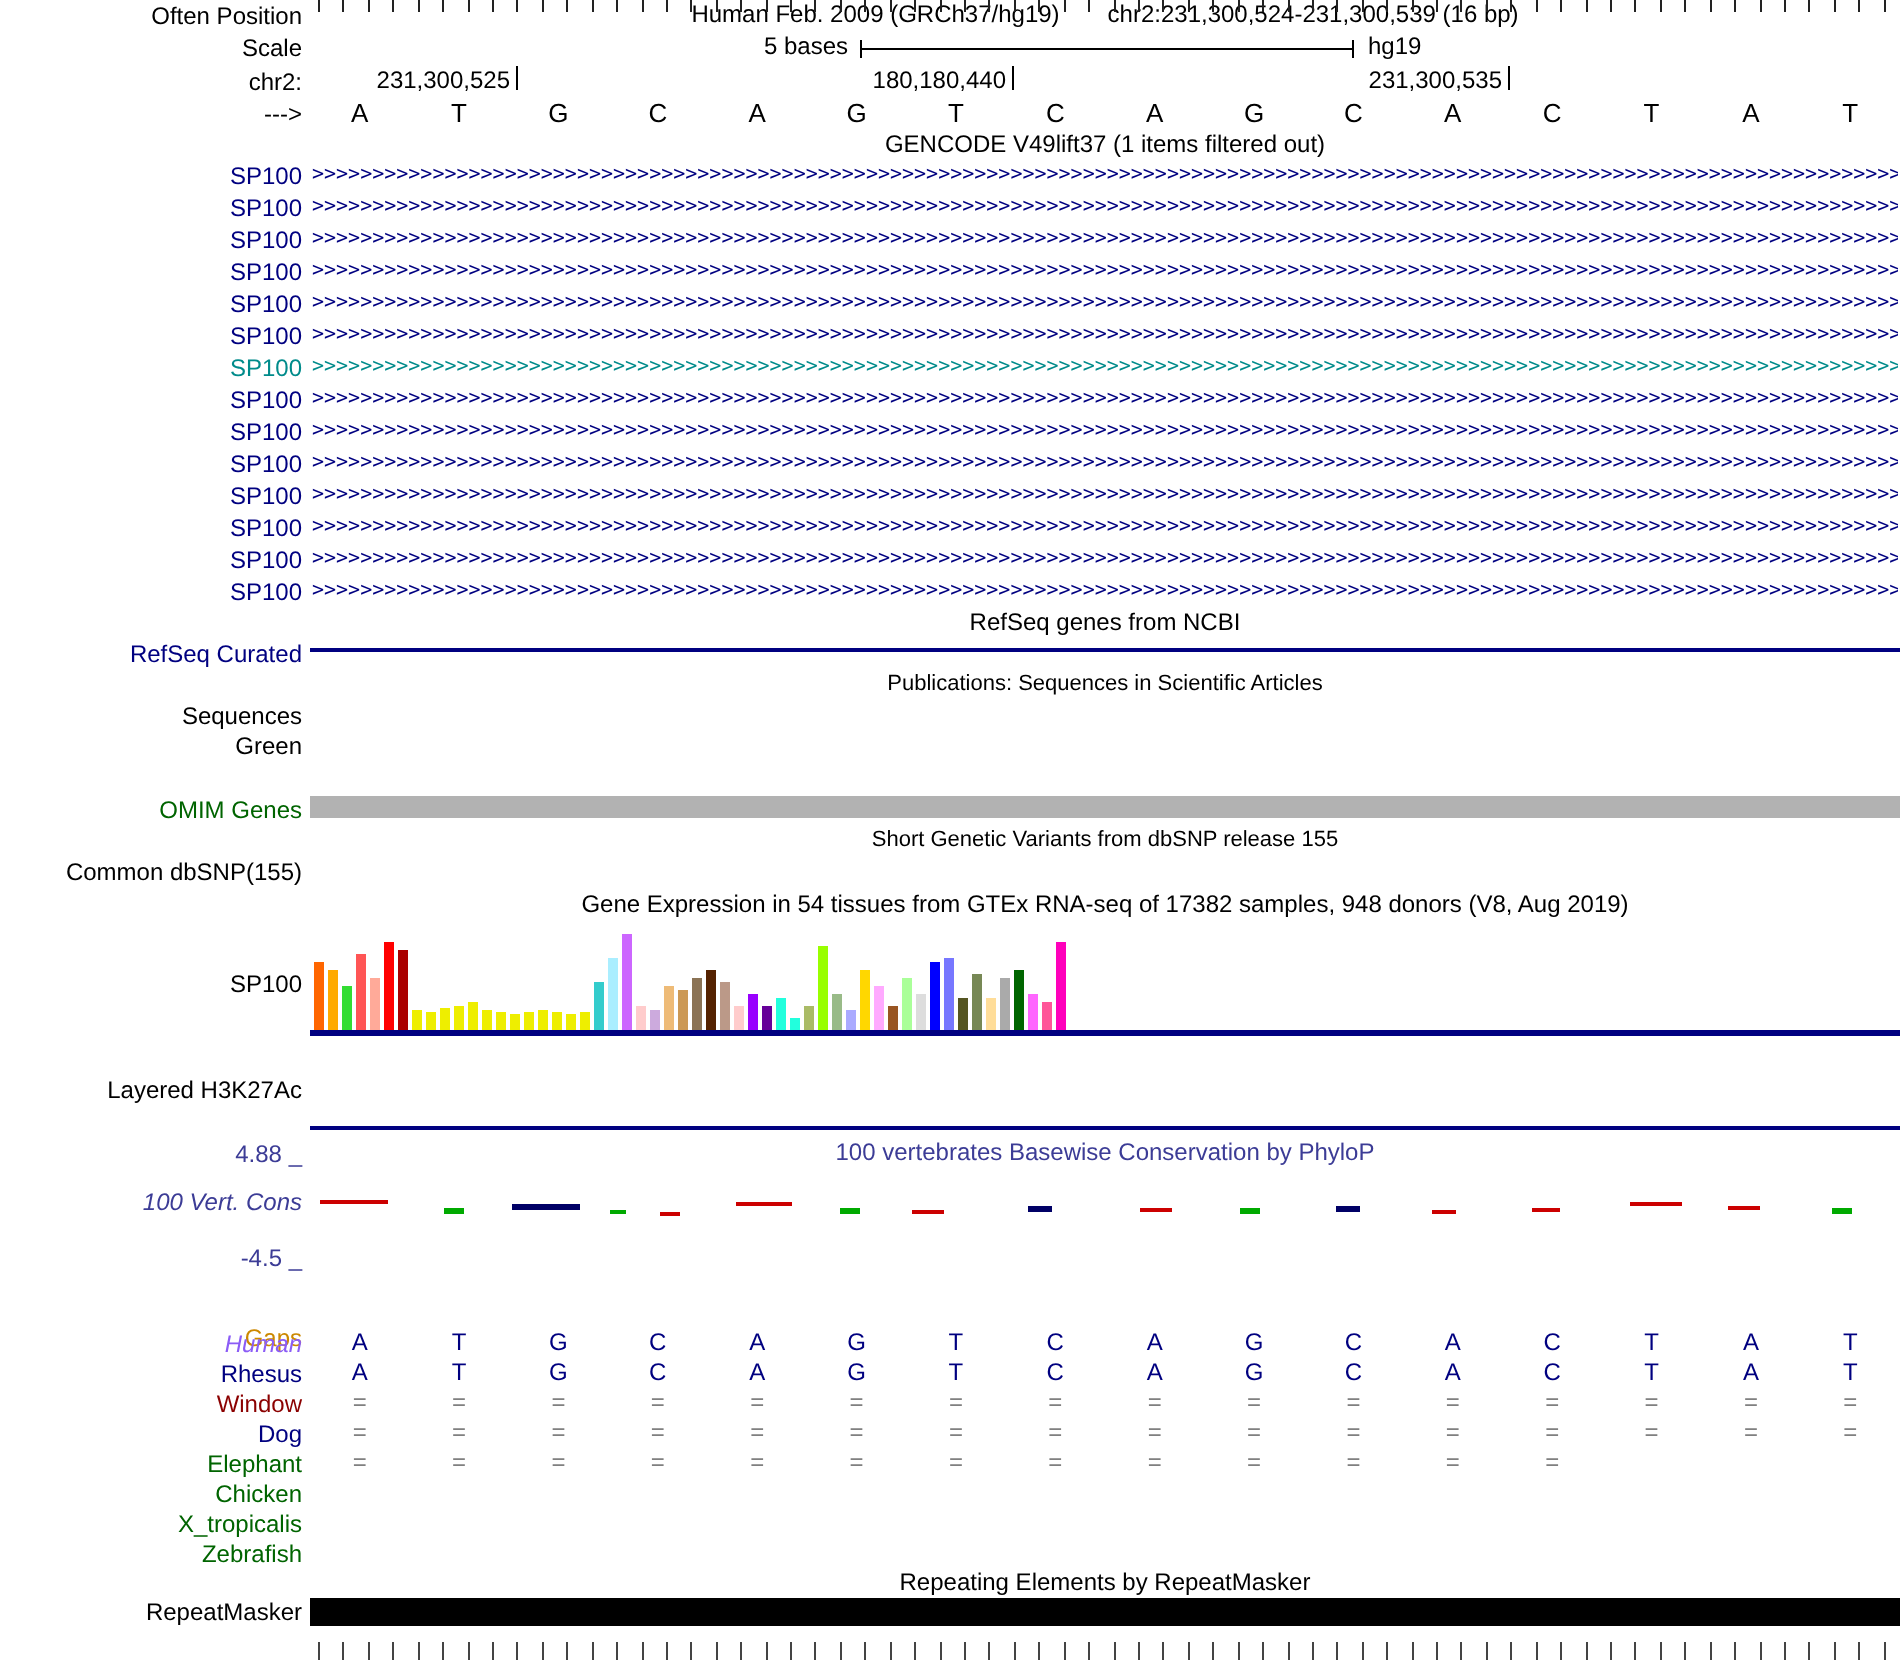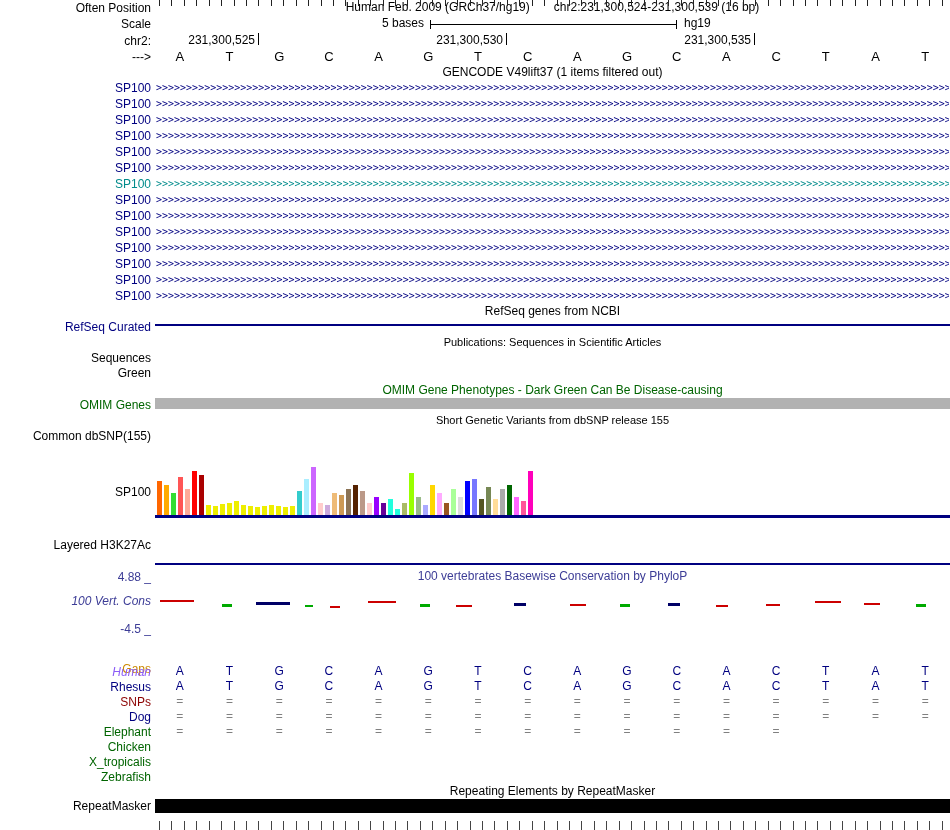--- a/index.html
+++ b/index.html
@@ -42,22 +42,22 @@
   <div class="abs" style="top:20px;left:676px;width:1px;height:9px;background:#000"></div>
   <span class="abs" style="top:17px;left:684px">hg19</span>
 
   <span class="llabel" style="top:34px">chr2:</span>
 
   <span class="llabel" style="top:50px">---&gt;</span>
 
   <div class="ctitle" style="top:66px">GENCODE V49lift37 (1 items filtered out)</div>
   <div class="ctitle" style="top:305px">RefSeq genes from NCBI</div>
   <div class="ctitle small" style="top:336px">Publications: Sequences in Scientific Articles</div>
-  <div class="ctitle" style="top: 384px; color: rgb(0, 100, 0);">OMIM Gene Phenotypes - Dark Green Can Be Disease-causing</div>
   <div class="ctitle small" style="top:414px">Short Genetic Variants from dbSNP release 155</div>
+  <div class="ctitle" style="top:446px">Gene Expression in 54 tissues from GTEx RNA-seq of 17382 samples, 948 donors (V8, Aug 2019)</div>
   <div class="ctitle" style="top: 570px; color: rgb(60, 60, 150);">100 vertebrates Basewise Conservation by PhyloP</div>
   <div class="ctitle" style="top:785px">Repeating Elements by RepeatMasker</div>
 
   <span class="llabel" style="top: 320px; color: rgb(0, 0, 128);">RefSeq Curated</span>
   <span class="llabel" style="top:351px">Sequences</span>
   <span class="llabel" style="top:366px">Green</span>
   <span class="llabel" style="top: 398px; color: rgb(0, 100, 0);">OMIM Genes</span>
   <span class="llabel" style="top:429px">Common dbSNP(155)</span>
   <span class="llabel" style="top:485px">SP100</span>
   <span class="llabel" style="top:538px">Layered H3K27Ac</span>
@@ -195,21 +195,21 @@
     <div style="position: absolute; left: 904.3px; top: 0px; width: 1px; height: 6px; background: rgb(34, 34, 34);"></div>
     <div style="position: absolute; left: 904.3px; top: 821px; width: 1px; height: 9px; background: rgb(68, 68, 68);"></div>
     <div style="position: absolute; left: 916.7px; top: 0px; width: 1px; height: 6px; background: rgb(34, 34, 34);"></div>
     <div style="position: absolute; left: 916.7px; top: 821px; width: 1px; height: 9px; background: rgb(68, 68, 68);"></div>
     <div style="position: absolute; left: 929.2px; top: 0px; width: 1px; height: 6px; background: rgb(34, 34, 34);"></div>
     <div style="position: absolute; left: 929.2px; top: 821px; width: 1px; height: 9px; background: rgb(68, 68, 68);"></div>
     <div style="position: absolute; left: 941.6px; top: 0px; width: 1px; height: 6px; background: rgb(34, 34, 34);"></div>
     <div style="position: absolute; left: 941.6px; top: 821px; width: 1px; height: 9px; background: rgb(68, 68, 68);"></div>
     <div style="position: absolute; left: 146px; top: 34px; width: 109px; text-align: right; font-size: 12px; line-height: 13px;">231,300,525</div>
     <div style="position: absolute; left: 258px; top: 33px; width: 1px; height: 12px; background: rgb(0, 0, 0);"></div>
-    <div style="position: absolute; left: 394px; top: 34px; width: 109px; text-align: right; font-size: 12px; line-height: 13px;">231,300,530</div>
+    <div style="position: absolute; left: 394px; top: 34px; width: 109px; text-align: right; font-size: 12px; line-height: 13px;">180,180,440</div>
     <div style="position: absolute; left: 506px; top: 33px; width: 1px; height: 12px; background: rgb(0, 0, 0);"></div>
     <div style="position: absolute; left: 642px; top: 34px; width: 109px; text-align: right; font-size: 12px; line-height: 13px;">231,300,535</div>
     <div style="position: absolute; left: 754px; top: 33px; width: 1px; height: 12px; background: rgb(0, 0, 0);"></div>
     <div style="position: absolute; left: 169.844px; top: 50px; width: 20px; text-align: center; font-size: 13px; line-height: 14px; color: rgb(0, 0, 0);">A</div>
     <div style="position: absolute; left: 219.531px; top: 50px; width: 20px; text-align: center; font-size: 13px; line-height: 14px; color: rgb(0, 0, 0);">T</div>
     <div style="position: absolute; left: 269.219px; top: 50px; width: 20px; text-align: center; font-size: 13px; line-height: 14px; color: rgb(0, 0, 0);">G</div>
     <div style="position: absolute; left: 318.906px; top: 50px; width: 20px; text-align: center; font-size: 13px; line-height: 14px; color: rgb(0, 0, 0);">C</div>
     <div style="position: absolute; left: 368.594px; top: 50px; width: 20px; text-align: center; font-size: 13px; line-height: 14px; color: rgb(0, 0, 0);">A</div>
     <div style="position: absolute; left: 418.281px; top: 50px; width: 20px; text-align: center; font-size: 13px; line-height: 14px; color: rgb(0, 0, 0);">G</div>
     <div style="position: absolute; left: 467.969px; top: 50px; width: 20px; text-align: center; font-size: 13px; line-height: 14px; color: rgb(0, 0, 0);">T</div>
@@ -349,21 +349,21 @@
     <div style="position: absolute; left: 467.969px; top: 680px; width: 20px; text-align: center; font-size: 12px; line-height: 13px; color: rgb(0, 0, 128);">T</div>
     <div style="position: absolute; left: 517.656px; top: 680px; width: 20px; text-align: center; font-size: 12px; line-height: 13px; color: rgb(0, 0, 128);">C</div>
     <div style="position: absolute; left: 567.344px; top: 680px; width: 20px; text-align: center; font-size: 12px; line-height: 13px; color: rgb(0, 0, 128);">A</div>
     <div style="position: absolute; left: 617.031px; top: 680px; width: 20px; text-align: center; font-size: 12px; line-height: 13px; color: rgb(0, 0, 128);">G</div>
     <div style="position: absolute; left: 666.719px; top: 680px; width: 20px; text-align: center; font-size: 12px; line-height: 13px; color: rgb(0, 0, 128);">C</div>
     <div style="position: absolute; left: 716.406px; top: 680px; width: 20px; text-align: center; font-size: 12px; line-height: 13px; color: rgb(0, 0, 128);">A</div>
     <div style="position: absolute; left: 766.094px; top: 680px; width: 20px; text-align: center; font-size: 12px; line-height: 13px; color: rgb(0, 0, 128);">C</div>
     <div style="position: absolute; left: 815.781px; top: 680px; width: 20px; text-align: center; font-size: 12px; line-height: 13px; color: rgb(0, 0, 128);">T</div>
     <div style="position: absolute; left: 865.469px; top: 680px; width: 20px; text-align: center; font-size: 12px; line-height: 13px; color: rgb(0, 0, 128);">A</div>
     <div style="position: absolute; left: 915.156px; top: 680px; width: 20px; text-align: center; font-size: 12px; line-height: 13px; color: rgb(0, 0, 128);">T</div>
-    <div class="llabel" style="top: 695px; color: rgb(139, 0, 0);">SNPs</div>
+    <div class="llabel" style="top: 695px; color: rgb(139, 0, 0);">Window</div>
     <div style="position: absolute; left: 169.844px; top: 695px; width: 20px; text-align: center; font-size: 12px; line-height: 13px; color: rgb(128, 128, 128);">=</div>
     <div style="position: absolute; left: 219.531px; top: 695px; width: 20px; text-align: center; font-size: 12px; line-height: 13px; color: rgb(128, 128, 128);">=</div>
     <div style="position: absolute; left: 269.219px; top: 695px; width: 20px; text-align: center; font-size: 12px; line-height: 13px; color: rgb(128, 128, 128);">=</div>
     <div style="position: absolute; left: 318.906px; top: 695px; width: 20px; text-align: center; font-size: 12px; line-height: 13px; color: rgb(128, 128, 128);">=</div>
     <div style="position: absolute; left: 368.594px; top: 695px; width: 20px; text-align: center; font-size: 12px; line-height: 13px; color: rgb(128, 128, 128);">=</div>
     <div style="position: absolute; left: 418.281px; top: 695px; width: 20px; text-align: center; font-size: 12px; line-height: 13px; color: rgb(128, 128, 128);">=</div>
     <div style="position: absolute; left: 467.969px; top: 695px; width: 20px; text-align: center; font-size: 12px; line-height: 13px; color: rgb(128, 128, 128);">=</div>
     <div style="position: absolute; left: 517.656px; top: 695px; width: 20px; text-align: center; font-size: 12px; line-height: 13px; color: rgb(128, 128, 128);">=</div>
     <div style="position: absolute; left: 567.344px; top: 695px; width: 20px; text-align: center; font-size: 12px; line-height: 13px; color: rgb(128, 128, 128);">=</div>
     <div style="position: absolute; left: 617.031px; top: 695px; width: 20px; text-align: center; font-size: 12px; line-height: 13px; color: rgb(128, 128, 128);">=</div>

